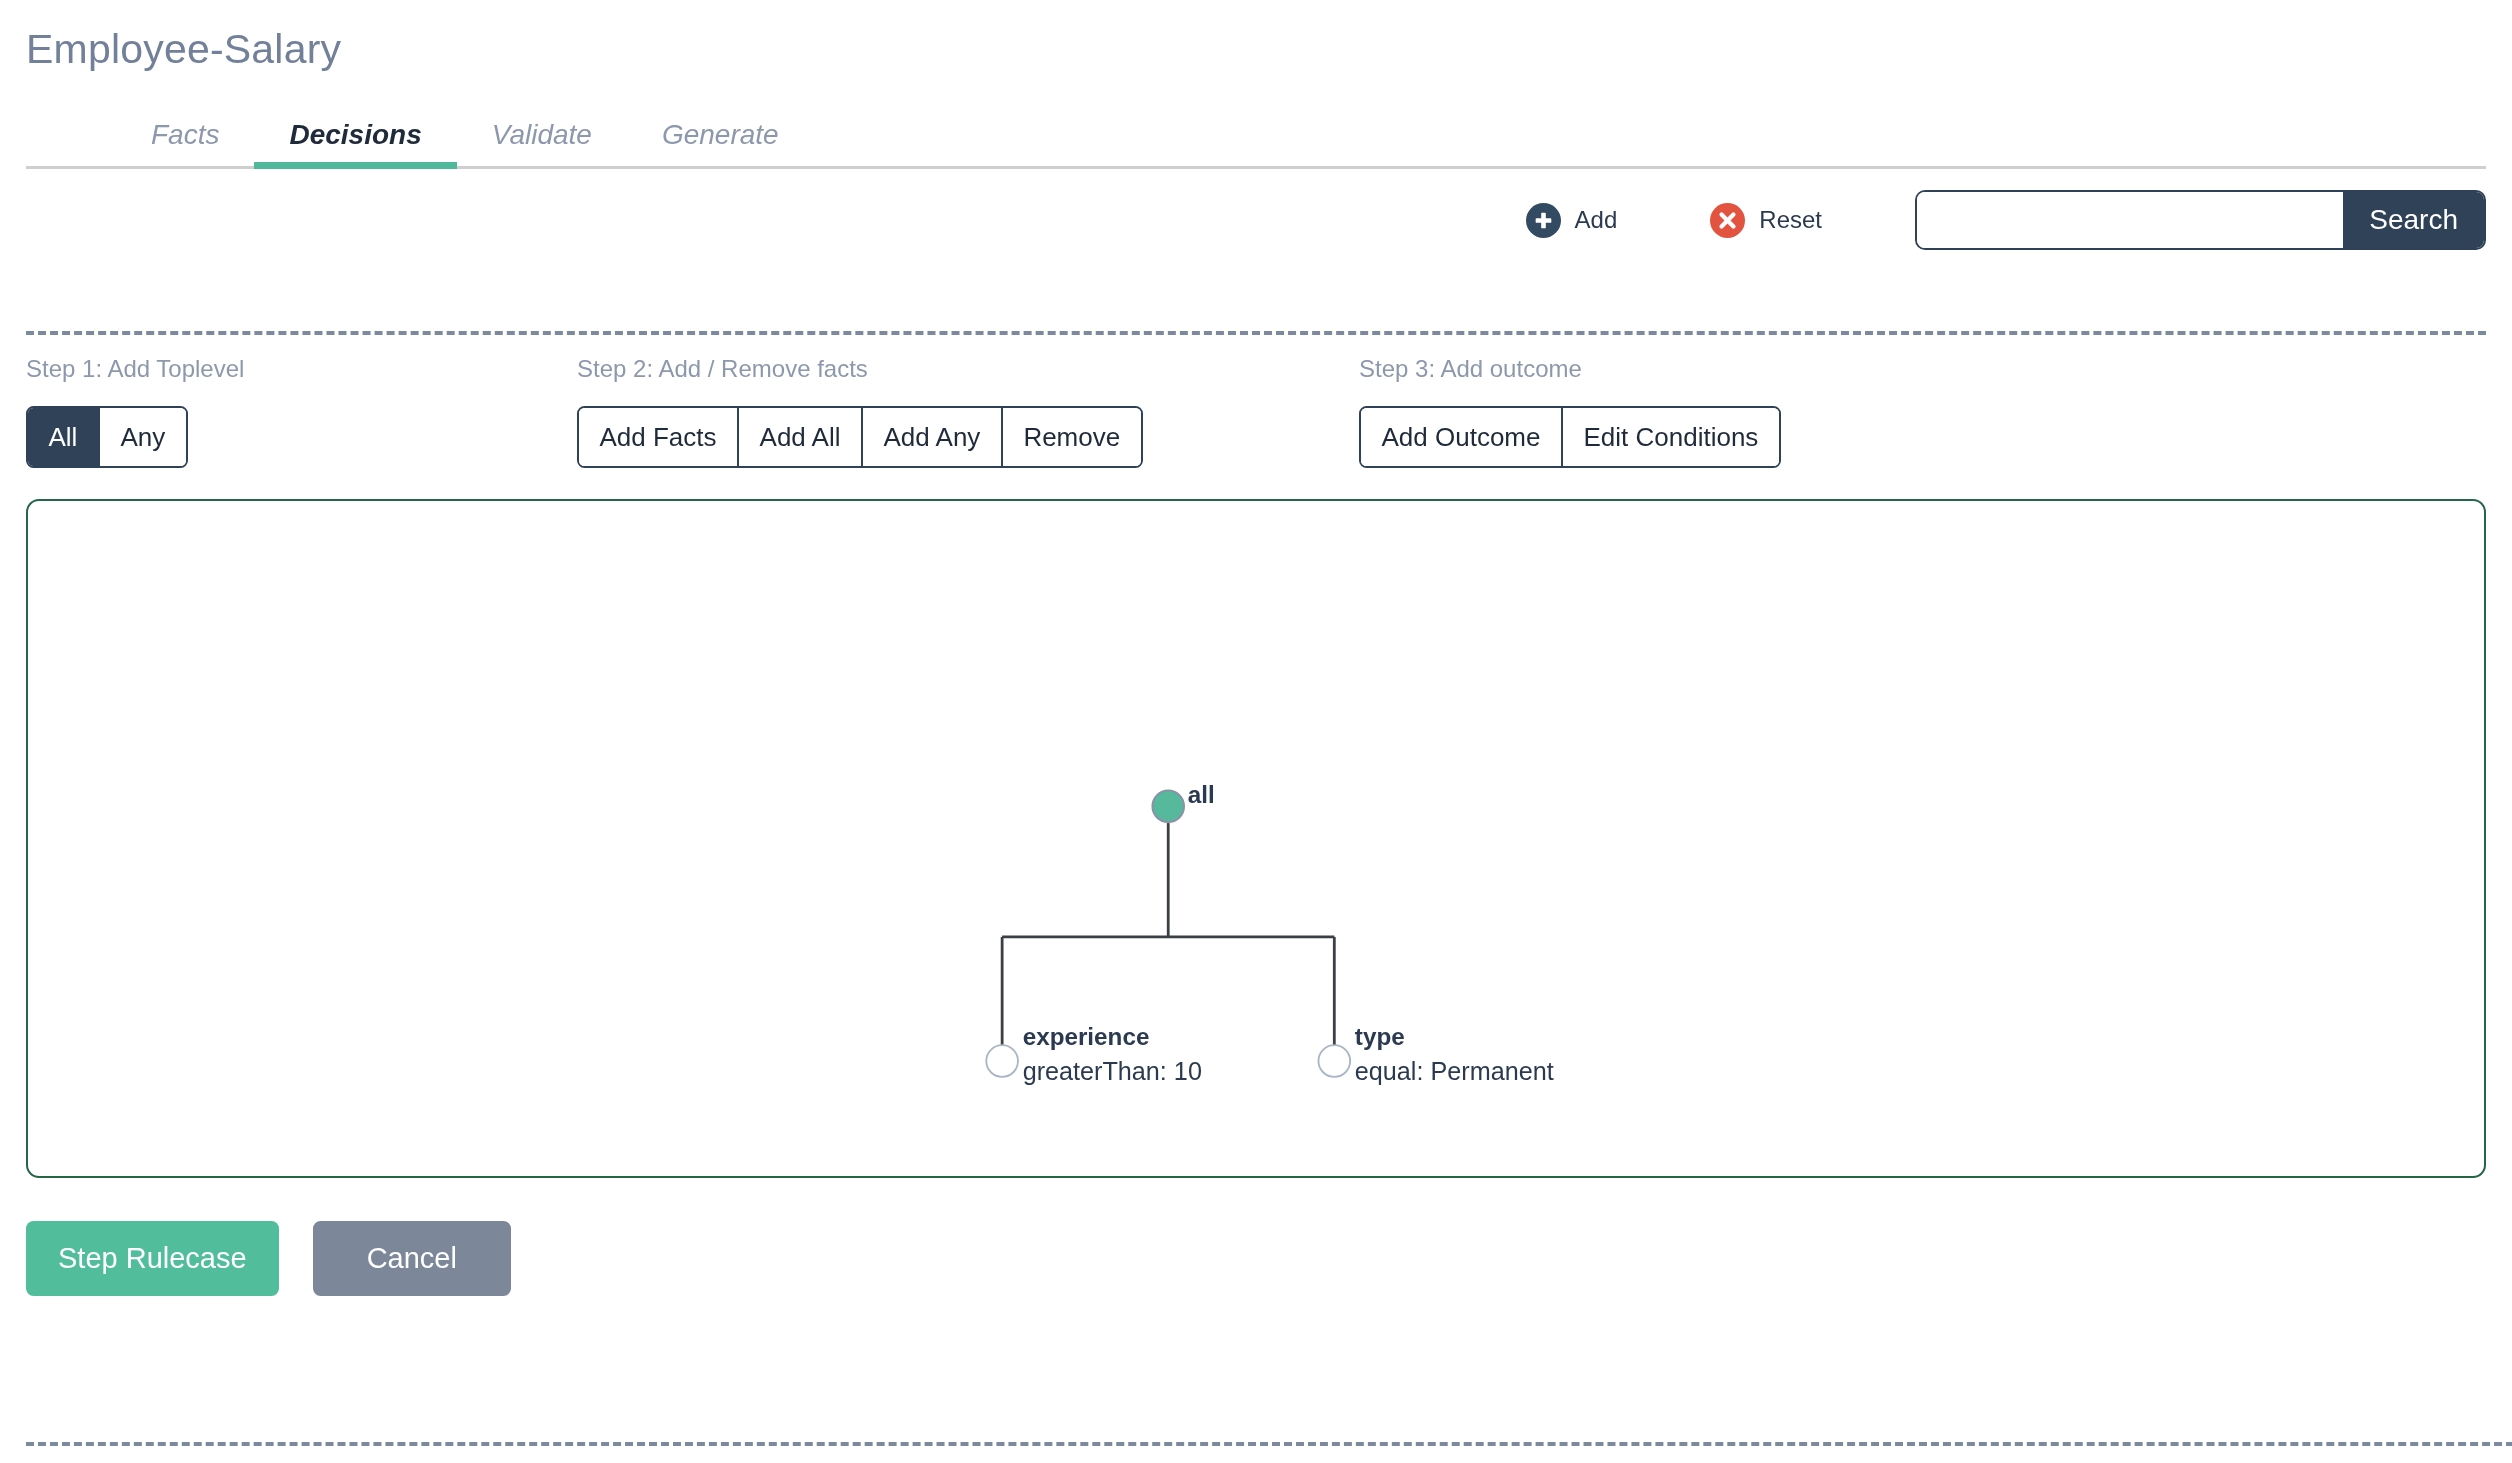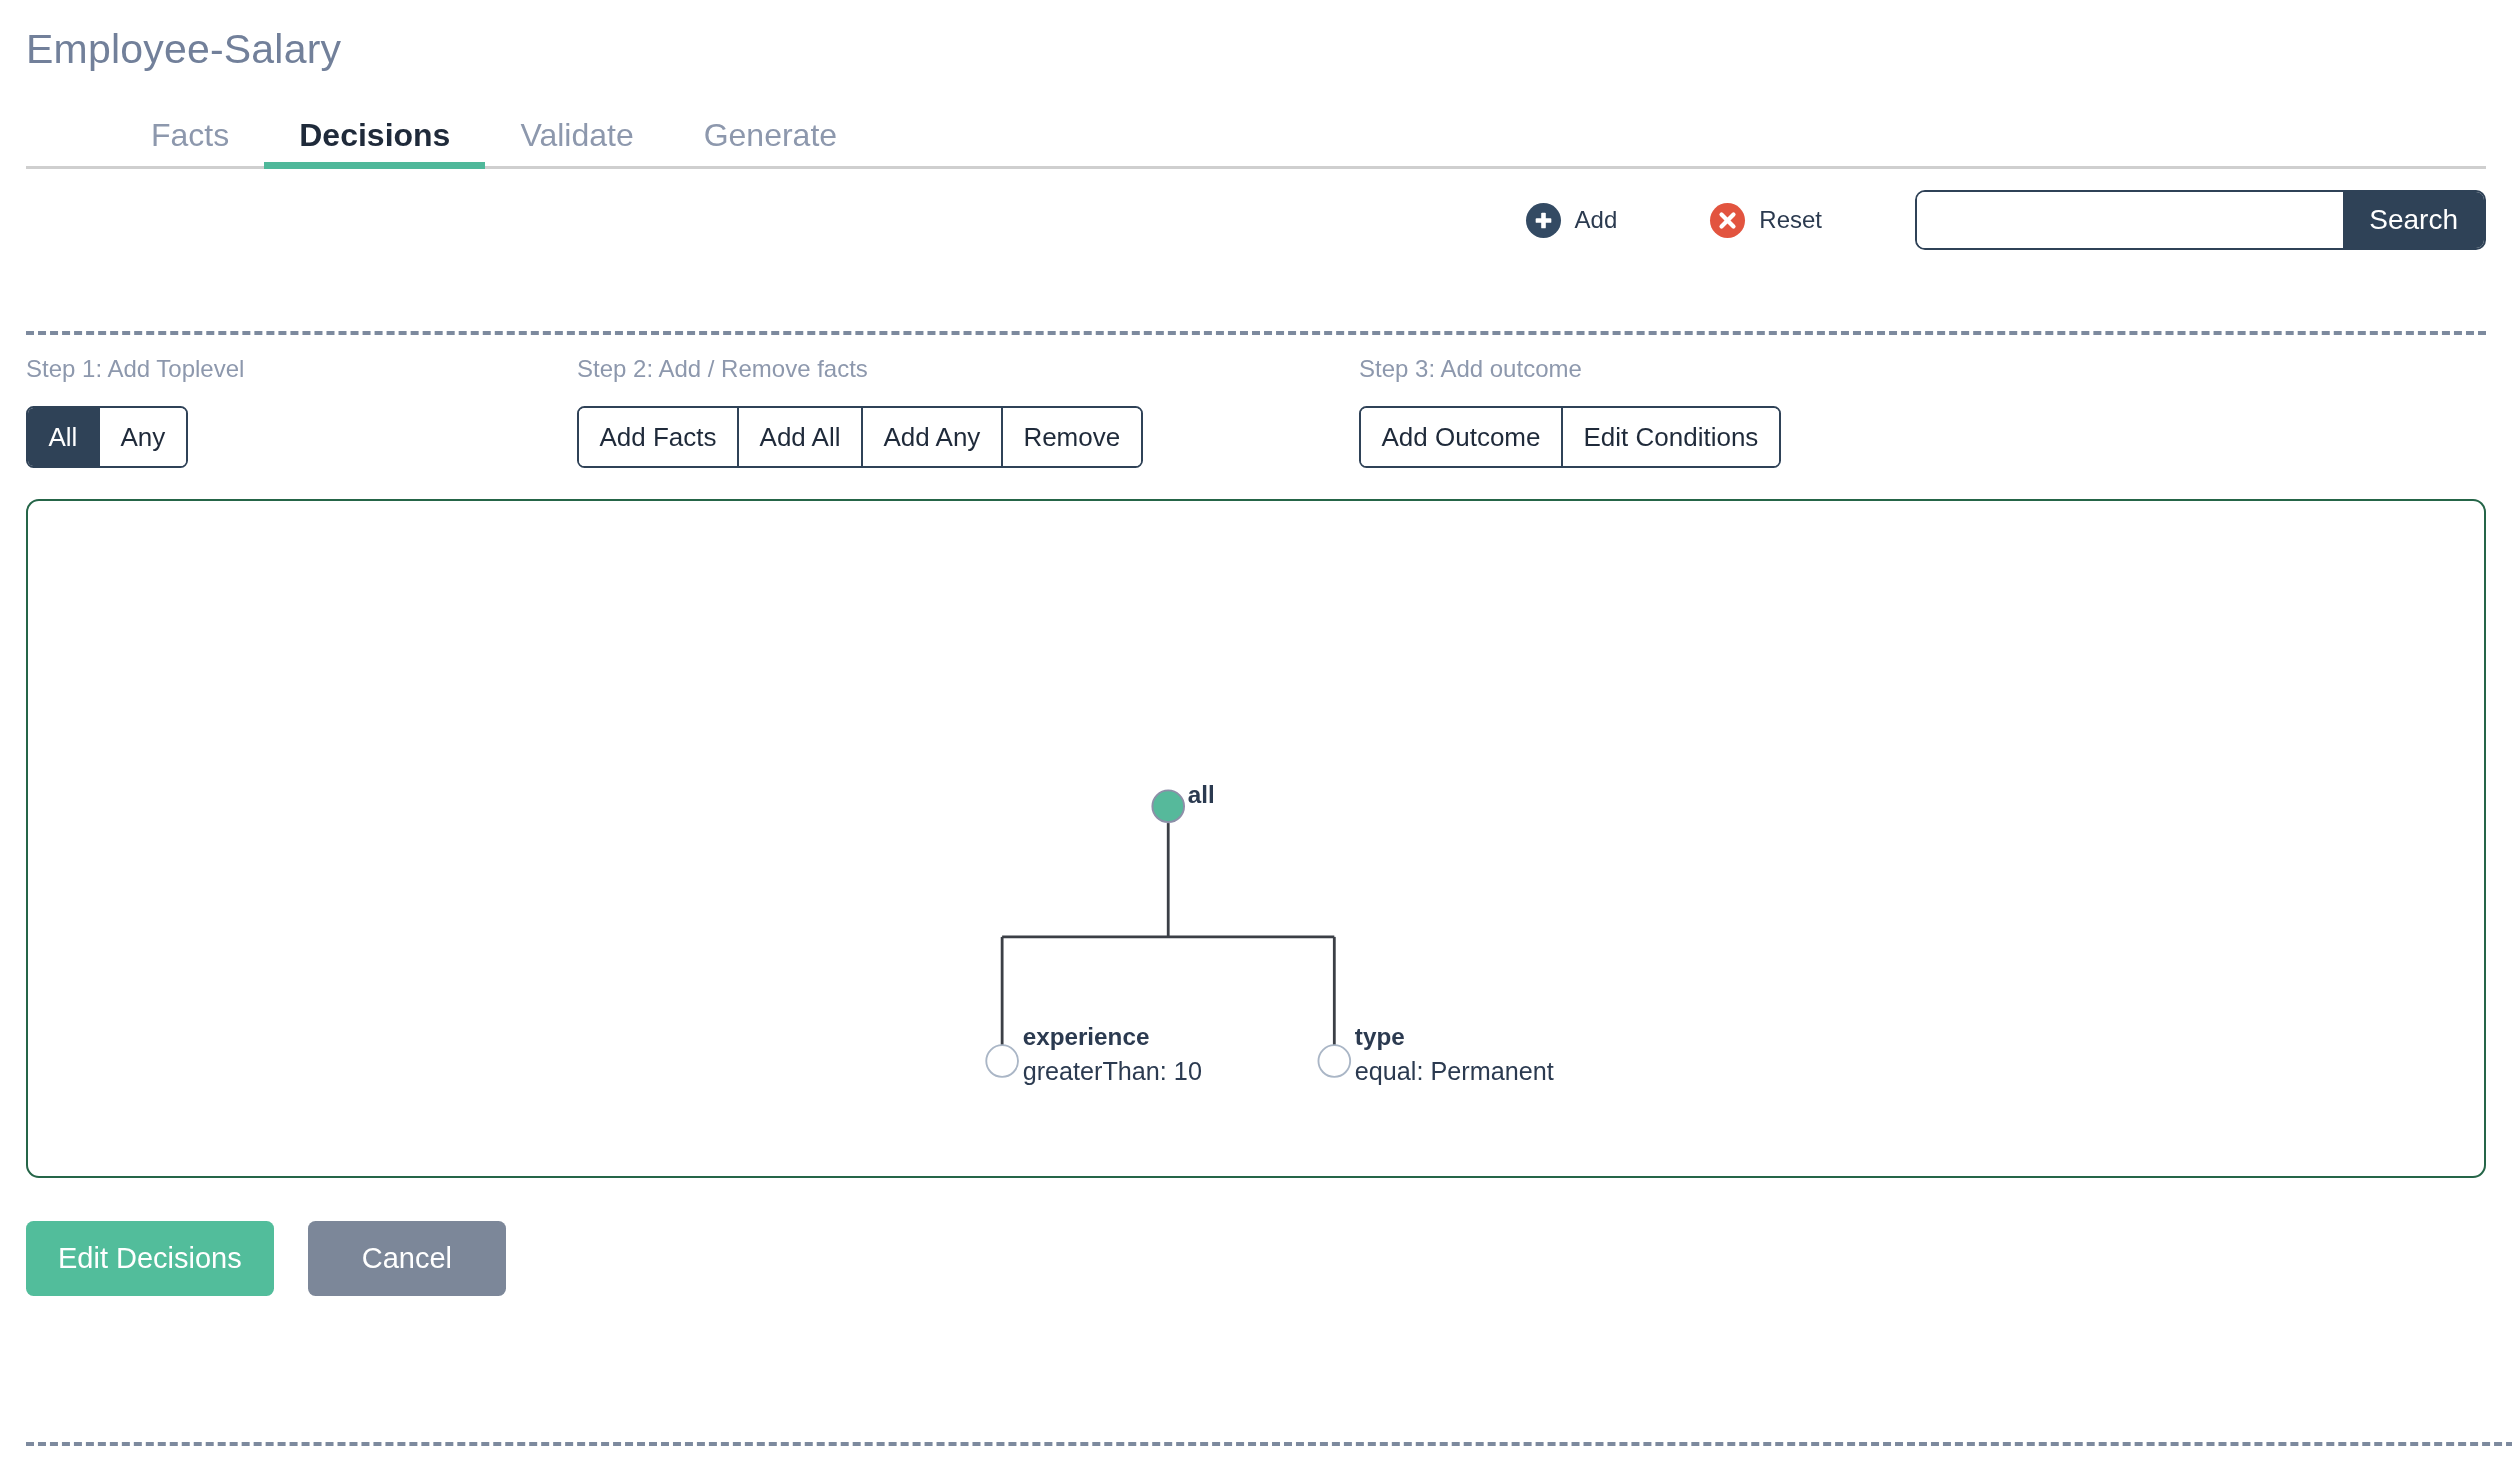--- a/index.html
+++ b/index.html
@@ -41,27 +41,28 @@
     position: relative;
     display: flex;
     align-items: flex-end;
     gap: 0px;
     margin-top: 26px;
     border-bottom: 3.7px solid #cfcfcf;
     height: 62px;
     padding-left: 90px;
   }
   .tab {
-    font-size: 32px;
+    font-size: 28px;
     color: #8d98ad;
     padding: 0 35px 15px 35px;
     line-height: 32px;
     cursor: pointer;
     position: relative;
     white-space: nowrap;
+    font-style: italic;
   }
   .tab.active {
     color: #1f2a3a;
     font-weight: bold;
   }
   .tab.active::after {
     content: "";
     position: absolute;
     left: 0;
     right: 0;
@@ -331,20 +332,20 @@
 
       <g>
         <circle cx="1400" cy="600" r="17" stroke-width="2" fill="#ffffff" stroke="#aab6c6"></circle>
         <text class="node-name" x="1422" y="583">type</text>
         <text class="node-cond" x="1422" y="620">equal: Permanent</text>
       </g>
     </svg>
   </div>
 
   <div class="footer-actions">
-    <button class="btn-primary" style="background: rgb(82, 189, 155);">Edit Decisions</button>
+    <button class="btn-primary" style="background: rgb(82, 189, 155);">Step Rulecase</button>
     <button class="btn-secondary" style="background: rgb(124, 135, 153);">Cancel</button>
   </div>
 
   <div class="dashed-rule dashed-bottom"></div>
 
 </div>
 
 
 </body></html>

